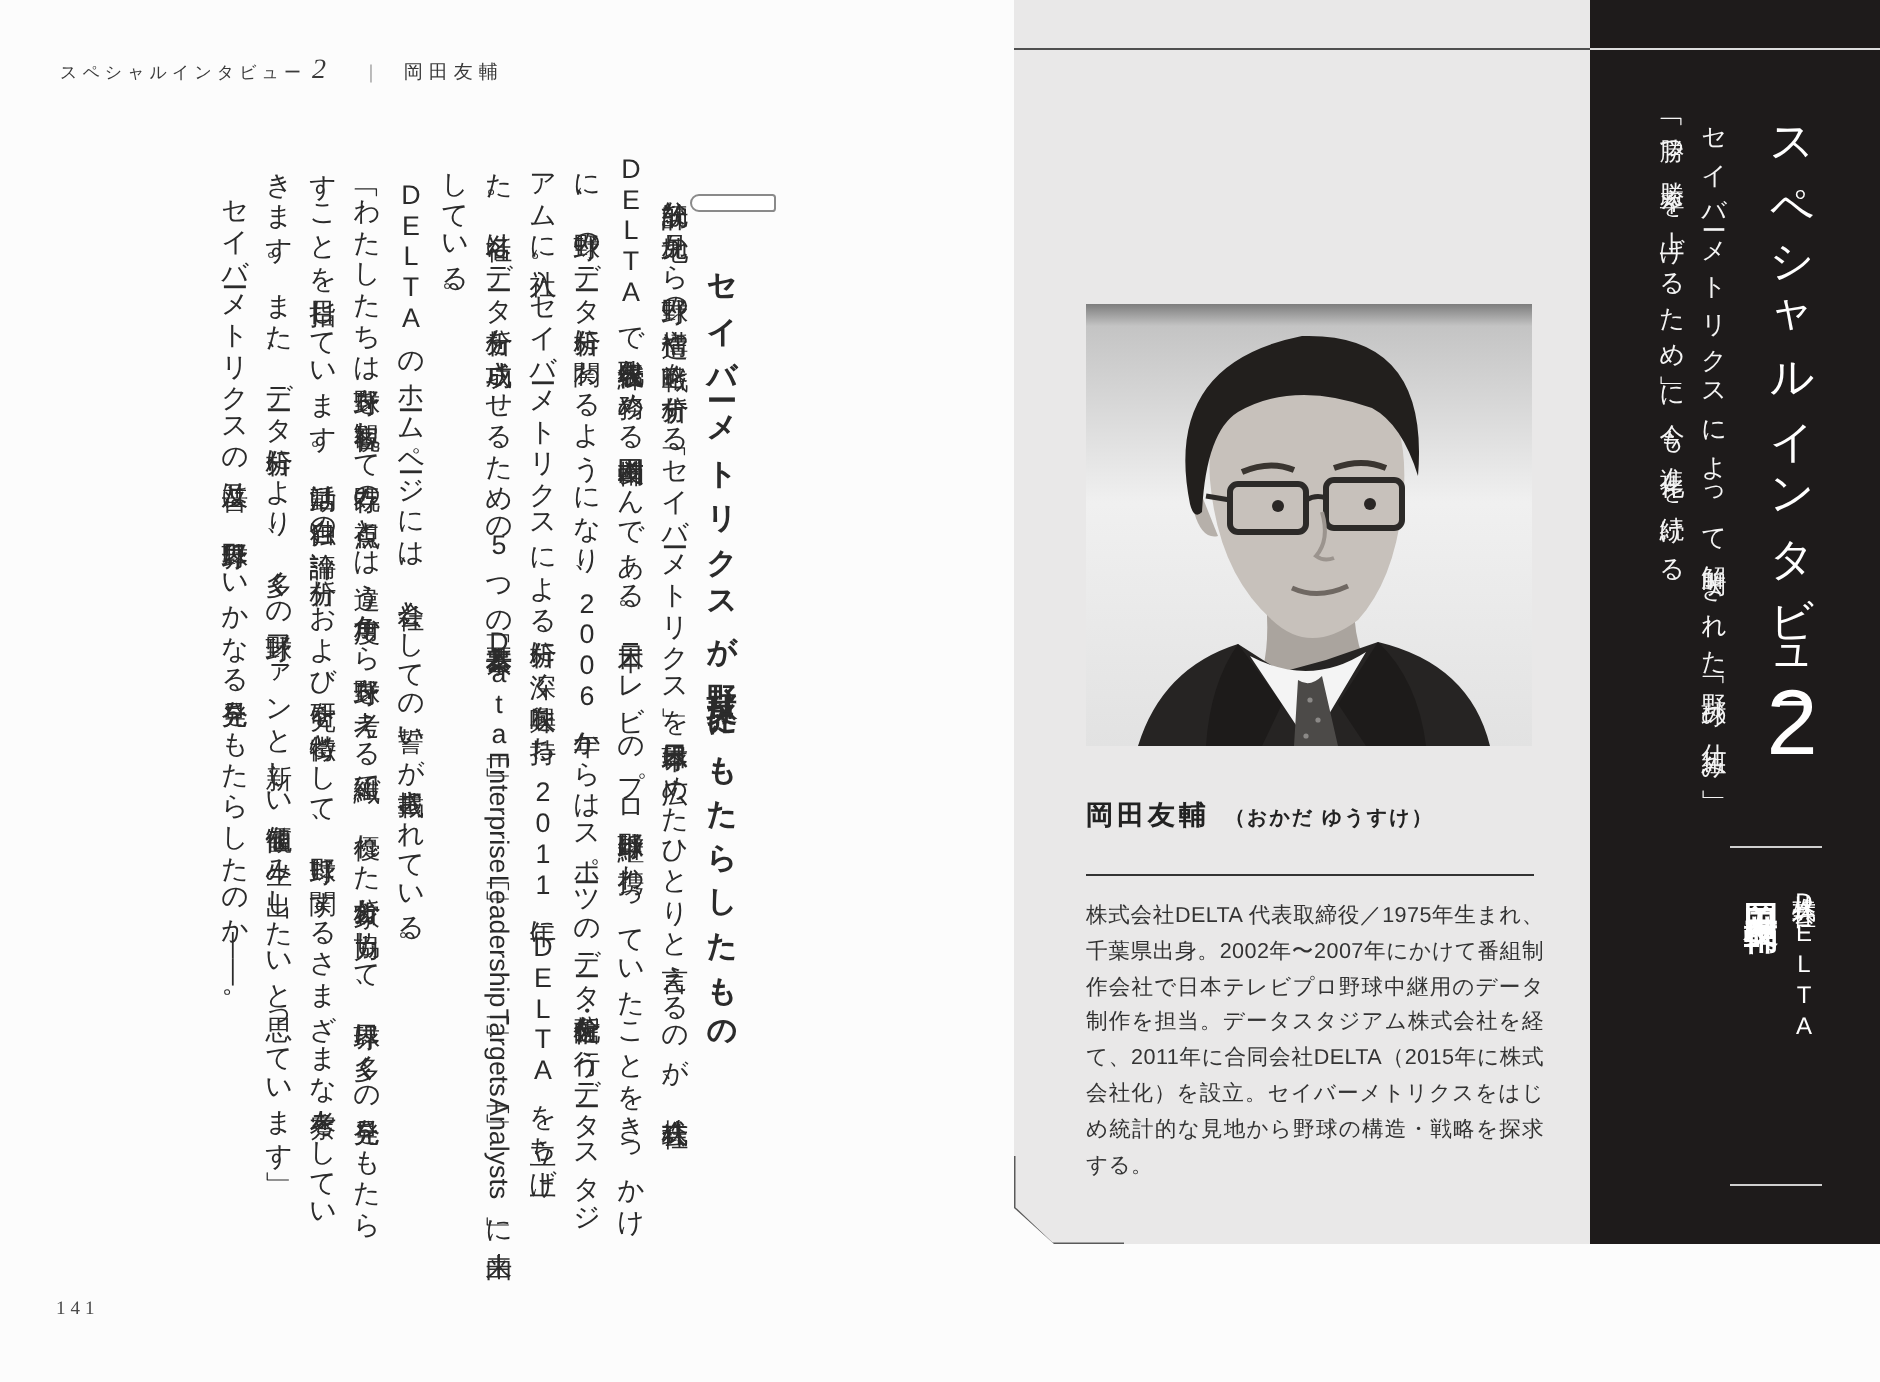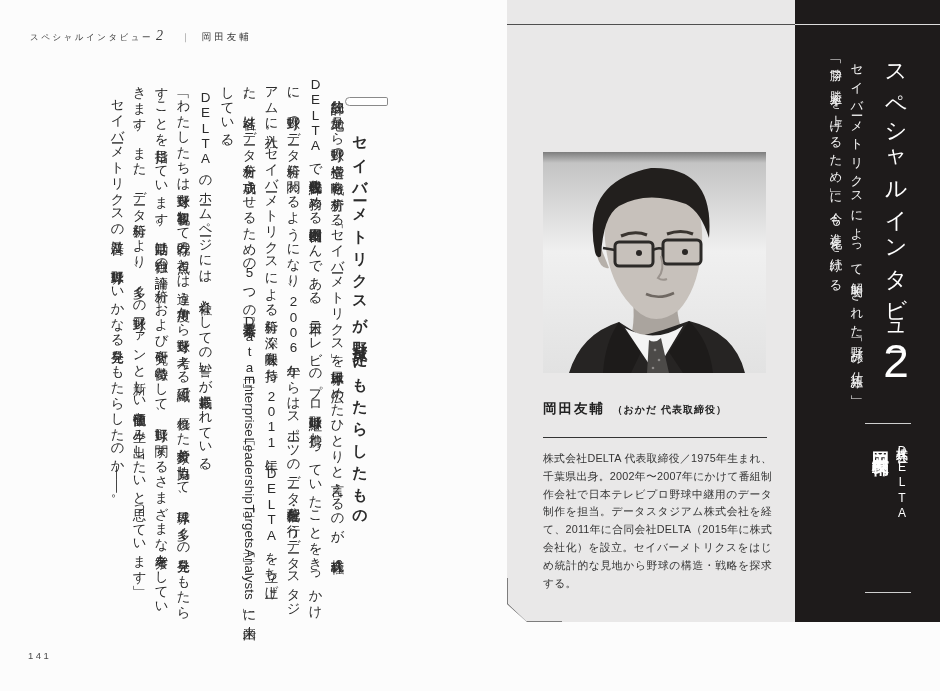--- a/index.html
+++ b/index.html
@@ -34,21 +34,21 @@
     font-size:13.4px; line-height:22px; letter-spacing:0.35px;
     color:#2b2b2b;
   }
   .vbody .vheading {
     font-size:15px; font-weight:700; letter-spacing:5px;
     padding-top:49px; margin-left:1px;
   }
   .vbody p { text-indent:1em; margin:0; }
   .vbody .sw { text-orientation:mixed; letter-spacing:0; }
 
-  .folio { position:absolute; font-size:9.5px; letter-spacing:2.5px; color:#4a4a4a; }
+  .folio { position:absolute; font-size:9.5px; letter-spacing:2.5px; color:#4a4a4a;font-family:Liberation Serif, serif; }
   .folio-left { left:28px; top:650px; }
 
   
   .page-right { position:absolute; left:470px; top:0; width:470px; height:691px; }
 
   .profile-panel {
     position:absolute; left:37px; top:0; width:290px; height:622px;
     background:#e9e8e8;
     clip-path:polygon(0 0, 100% 0, 100% 100%, 20px 100%, 0 calc(100% - 18px));
   }
@@ -183,21 +183,21 @@
 
           <path d="M106 188 L104 221 126 221 118 186 Q112 192 106 188 Z" fill="#4c4a48"></path>
           <circle cx="112" cy="198" r="1.3" fill="#8b8987"></circle>
           <circle cx="116" cy="208" r="1.3" fill="#8b8987"></circle>
           <circle cx="110" cy="216" r="1.3" fill="#8b8987"></circle>
         </svg>
       </div>
 
       <div class="caption">
         <span class="cap-name">岡田友輔</span>
-        <span class="cap-reading">（おかだ 代表取締役）</span>
+        <span class="cap-reading">（おかだ ゆうすけ）</span>
       </div>
 
       <div class="caption-rule"></div>
 
       <p class="bio">株式会社DELTA 代表取締役／1975年生まれ、千葉県出身。2002年〜2007年にかけて番組制作会社で日本テレビプロ野球中継用のデータ制作を担当。データスタジアム株式会社を経て、2011年に合同会社DELTA（2015年に株式会社化）を設立。セイバーメトリクスをはじめ統計的な見地から野球の構造・戦略を探求する。</p>
 
       <svg class="corner-cut" width="62" height="49" viewBox="0 0 62 49">
         <path d="M1 4 L1 30 L20 48 L56 48" stroke="#5a5a5a" stroke-width="1.5" fill="none"></path>
       </svg>
     </div>

